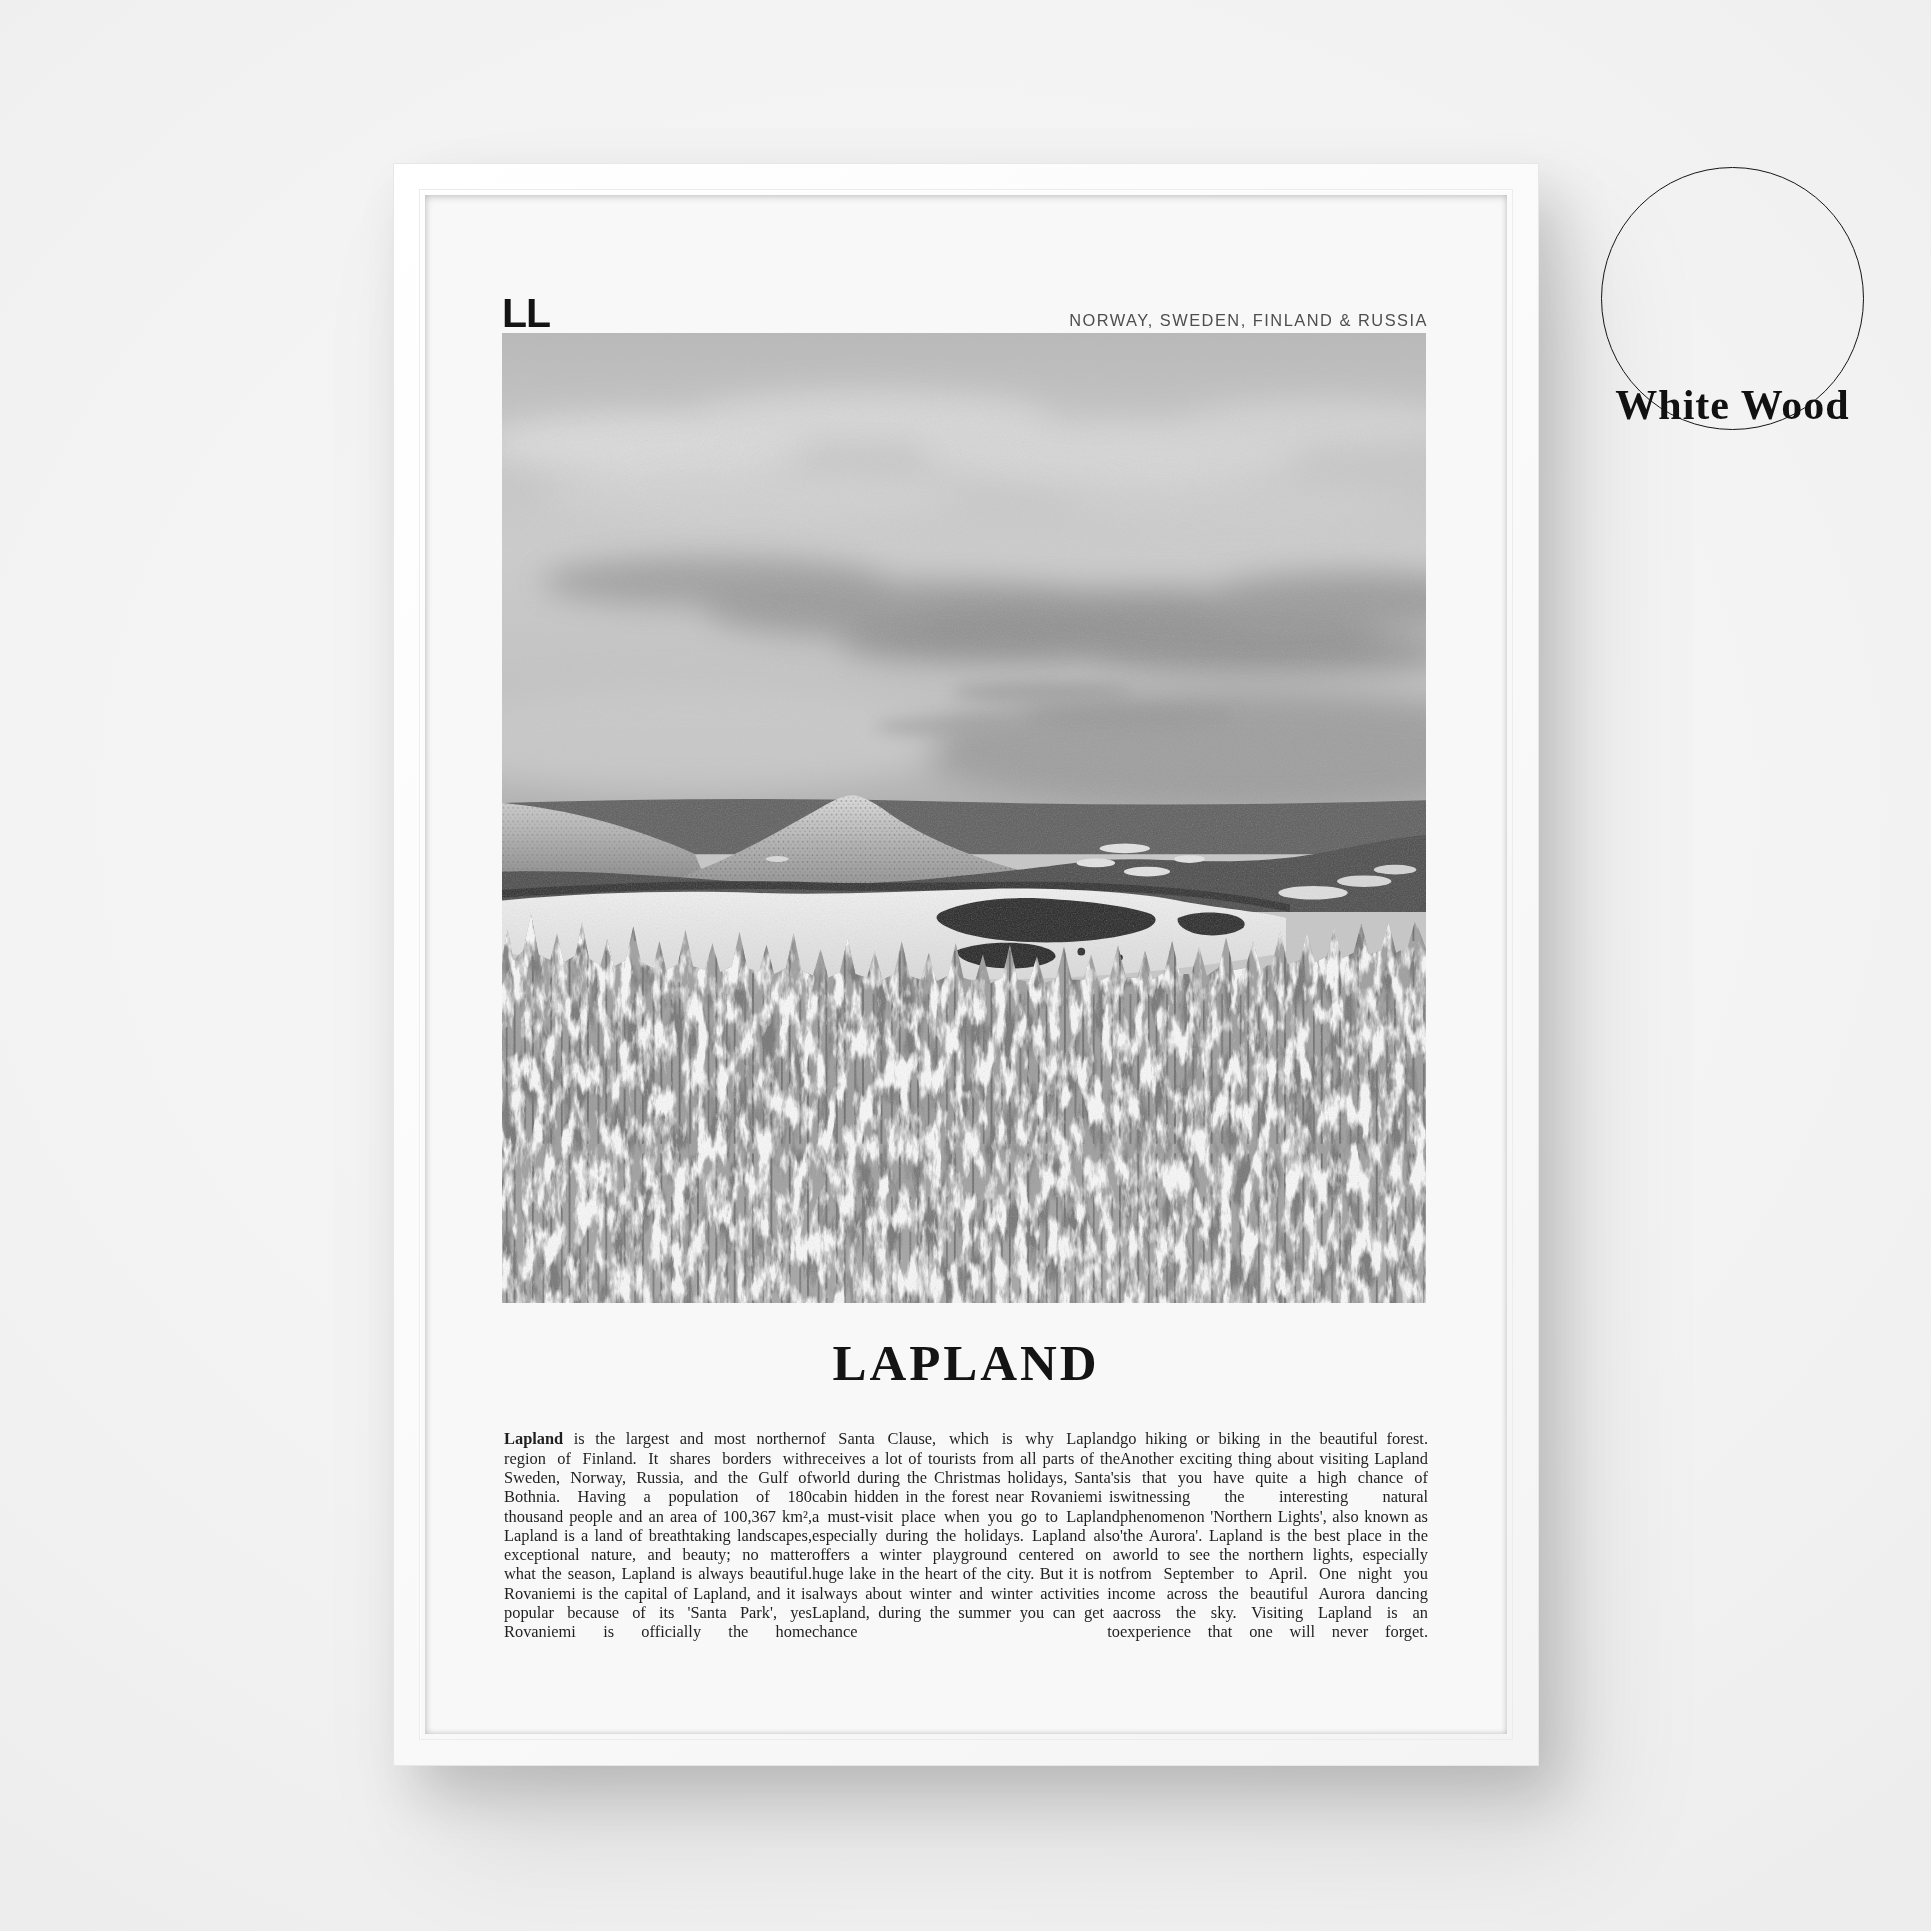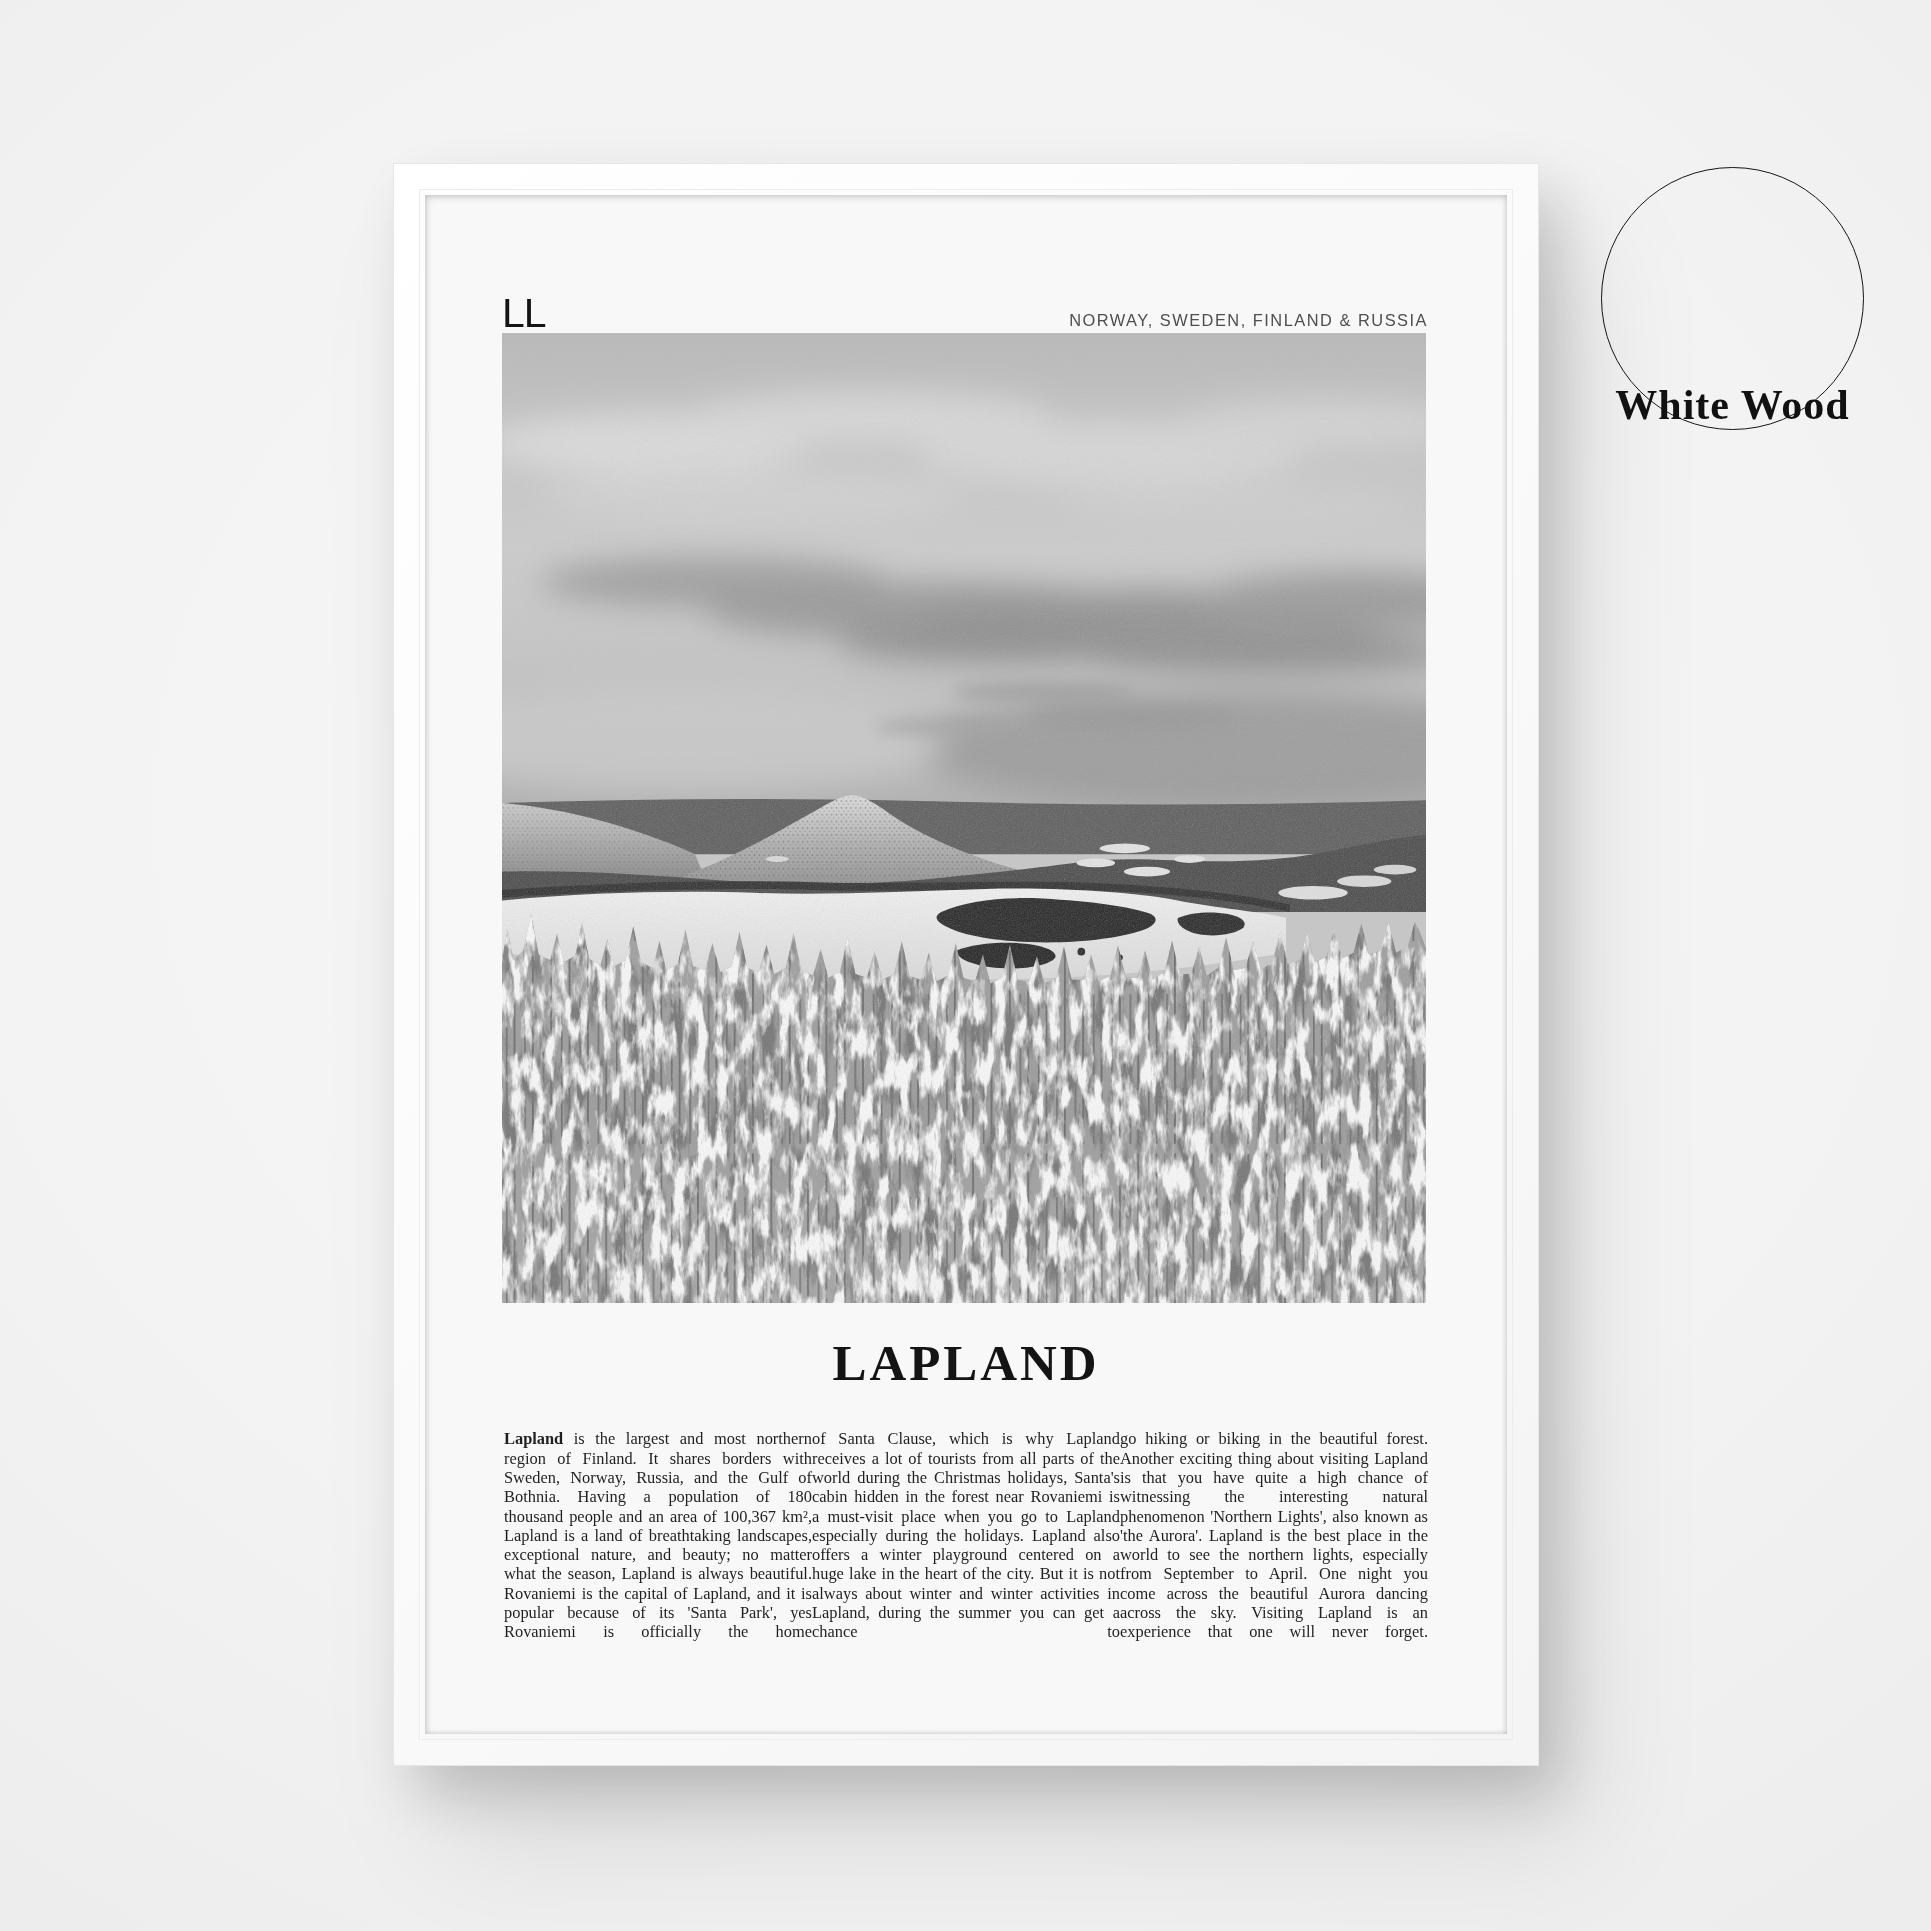--- a/index.html
+++ b/index.html
@@ -37,21 +37,21 @@
       inset 2.9px 0 6.8px rgba(0,0,0,.07),
       inset -1.9px 0 4.8px rgba(0,0,0,.05),
       inset 0 -1.9px 4.8px rgba(0,0,0,.05);
   }
   
   .poster-header{
     position:absolute;left:77px;right:79px;top:91px;height:44px;
     display:flex;justify-content:space-between;align-items:flex-end;
   }
   .brand-logo{
-    font-weight:400;font-size:41px;line-height:.8;color:#141414;letter-spacing:-1px;
+    font-weight:700;font-size:41px;line-height:.8;color:#141414;letter-spacing:-1px;
   }
   .poster-subtitle{
     font-size:16.4px;color:#4e4e4e;letter-spacing:1.5px;line-height:1;padding-bottom:1.9px;margin-left:31px;
   }
   .poster-photo{
     position:absolute;left:77px;top:138px;width:924px;height:970px;
     background:#c7c7c7;
   }
   .poster-photo svg{display:block;width:100%;height:100%;}
   .poster-title{

